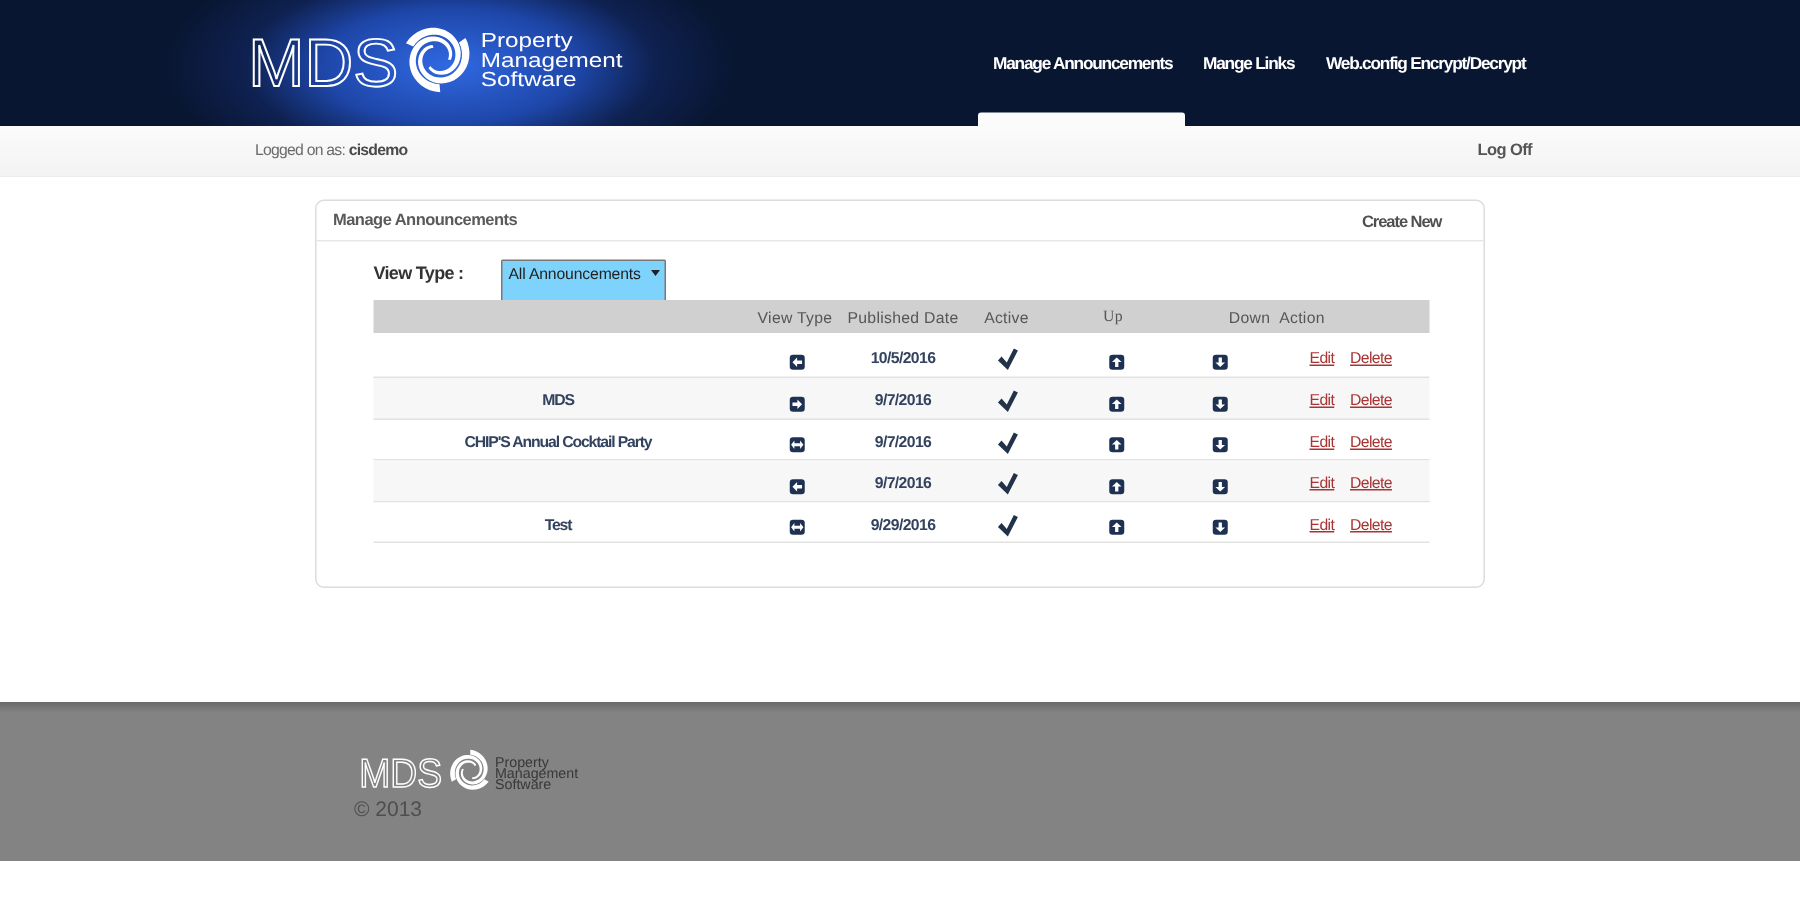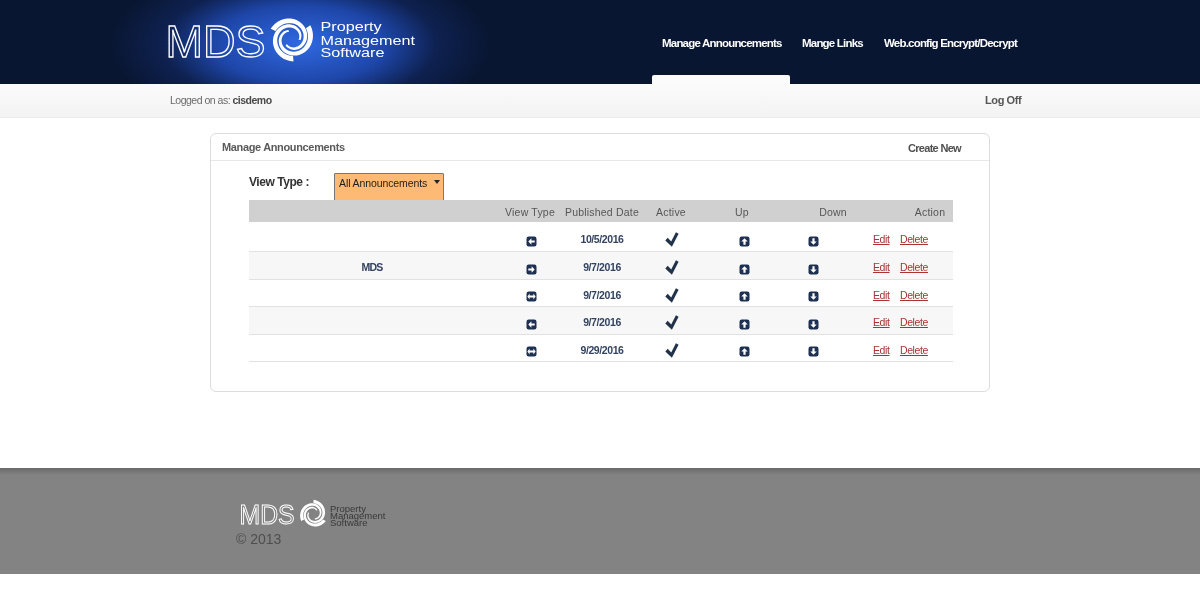--- a/index.html
+++ b/index.html
@@ -16,21 +16,21 @@
 .nav .n3 { left:884px; }
 .loginbar { position:absolute; left:0; top:84px; width:1200px; height:34px; background:linear-gradient(#fbfbfb, #f3f3f3); border-bottom:1px solid #ececec; }
 .loggedon { position:absolute; left:170px; top:10px; font-size:10.5px; letter-spacing:-0.5px; color:#6b6b6b; }
 .loggedon b { color:#4a4a4a; }
 .logoff { position:absolute; left:985px; top:10px; font-size:11px; letter-spacing:-0.4px; font-weight:bold; color:#555555; }
 .card { position:absolute; left:210px; top:133px; width:780px; height:259px; background:#ffffff; border:1px solid #dcdcdc; border-radius:6px; }
 .card-head { position:absolute; left:0; top:0; width:778px; height:27px; border-bottom:1px solid #e7e7e7; }
 .card-title { position:absolute; left:11px; top:7px; font-size:11px; font-weight:bold; color:#5a5a5a; letter-spacing:-0.35px; }
 .create-new { position:absolute; left:697px; top:8px; font-size:11px; font-weight:bold; color:#4f4f4f; letter-spacing:-0.7px; }
 .vt-label { position:absolute; left:38px; top:41px; font-size:12px; letter-spacing:-0.45px; font-weight:bold; color:#333333; }
-.select { position:absolute; left:123px; top:39px; width:110px; height:32px; border:1px solid #787878; background:#fdba74; border-radius:1px; }
+.select { position:absolute; left:123px; top:39px; width:110px; height:32px; border:1px solid #787878; background:#7dd3fc; border-radius:1px; }
 .select .txt { position:absolute; left:4px; top:2.5px; font-size:10.5px; letter-spacing:-0.1px; color:#222222; }
 .select .arr { position:absolute; right:3px; top:6px; width:0; height:0; border-left:3.7px solid transparent; border-right:3.7px solid transparent; border-top:4.6px solid #222; }
 .table { position:absolute; left:38px; top:66px; width:704px; }
 .thead { position:relative; width:704px; height:22px; background:#d0d0d0; }
 .thead div { position:absolute; top:6px; font-size:10.5px; letter-spacing:0.2px; color:#565656; text-align:center; }
 .row { position:relative; width:704px; height:27.6px; border-bottom:1px solid #e2e2e2; background:#ffffff; }
 .row.alt { background:#f7f7f7; }
 .row .cell.t { letter-spacing:-0.75px; } .row .cell { position:absolute; top:9px; font-size:10.5px; font-weight:bold; color:#33435f; text-align:center; letter-spacing:-0.4px; }
 .row .ic { position:absolute; top:11.6px; } .row .ic svg { display:block; }
 .links { position:absolute; top:9px; font-size:10.5px; letter-spacing:-0.4px; }
@@ -73,23 +73,23 @@
   <div class="vt-label">View Type :</div>
   <div class="select">
       <div class="txt">All Announcements</div>
       <div class="arr"></div>
     </div>
   <div class="table">
     <div class="thead">
       <div style="left:251px;width:60px;">View Type</div>
       <div style="left:303px;width:100px;">Published Date</div>
       <div style="left:397px;width:50px;">Active</div>
-      <div style="left:473px;width:40px;">Up</div>
+      <div style="left:473px;width:40px;font-family:Liberation Serif, serif;">Up</div>
       <div style="left:541px;width:40px;margin-left:23px;">Down</div>
-      <div style="left:646px;width:70px;text-align:center;">Action</div>
+      <div style="left:584px;width:70px;text-align:center;">Action</div>
     </div>
   </div>
   <div class="row" style="position:absolute;left:38px;top:90.4px;">
     <div class="ic" style="left:276.5px;">
         <svg width="11" height="11" viewBox="0 0 11 11">
           <rect x="0.5" y="0.5" width="10" height="10" rx="2.2" fill="#1e3152"></rect>
           <path d="M5.4 2.3 L2.3 5.5 L5.4 8.7 L5.4 6.6 L8.7 6.6 L8.7 4.4 L5.4 4.4 Z" fill="#fff"></path>
         </svg>
       </div>
     <div class="cell" style="left:303px;width:100px;">10/5/2016</div>
@@ -136,20 +136,21 @@
     <div class="ic" style="left:559px;">
         <svg width="11" height="11" viewBox="0 0 11 11">
           <rect x="0.5" y="0.5" width="10" height="10" rx="2.2" fill="#1e3152"></rect>
           <path d="M2.3 5.6 L5.5 8.7 L8.7 5.6 L6.6 5.6 L6.6 2.3 L4.4 2.3 L4.4 5.6 Z" fill="#fff"></path>
         </svg>
       </div>
     <div class="links" style="left:624px;"><a>Edit</a></div>
     <div class="links" style="left:651px;"><a>Delete</a></div>
   </div>
   <div class="row" style="position:absolute;left:38px;top:145.6px;">
+    <div class="cell t" style="left:3px;width:240px;">CHIP'S Annual Cocktail Party</div>
     <div class="ic" style="left:276.5px;">
         <svg width="11" height="11" viewBox="0 0 11 11">
           <rect x="0.5" y="0.5" width="10" height="10" rx="2.2" fill="#1e3152"></rect>
           <path d="M3.6 2.6 L1.4 5.5 L3.6 8.4 L3.6 6.5 L7.4 6.5 L7.4 8.4 L9.6 5.5 L7.4 2.6 L7.4 4.5 L3.6 4.5 Z" fill="#fff"></path>
         </svg>
       </div>
     <div class="cell" style="left:303px;width:100px;">9/7/2016</div>
     <div class="ic" style="left:415.5px;top:8px;">
         <svg width="14" height="15" viewBox="0 0 14 15">
           <path d="M0.3 8.4 L2.7 5.7 L6.2 9.6 L10.9 0.3 L13.6 1.7 L6.9 14.7 Z" fill="#223349"></path>
@@ -192,20 +193,21 @@
     <div class="ic" style="left:559px;">
         <svg width="11" height="11" viewBox="0 0 11 11">
           <rect x="0.5" y="0.5" width="10" height="10" rx="2.2" fill="#1e3152"></rect>
           <path d="M2.3 5.6 L5.5 8.7 L8.7 5.6 L6.6 5.6 L6.6 2.3 L4.4 2.3 L4.4 5.6 Z" fill="#fff"></path>
         </svg>
       </div>
     <div class="links" style="left:624px;"><a>Edit</a></div>
     <div class="links" style="left:651px;"><a>Delete</a></div>
   </div>
   <div class="row" style="position:absolute;left:38px;top:200.8px;">
+    <div class="cell t" style="left:3px;width:240px;">Test</div>
     <div class="ic" style="left:276.5px;">
         <svg width="11" height="11" viewBox="0 0 11 11">
           <rect x="0.5" y="0.5" width="10" height="10" rx="2.2" fill="#1e3152"></rect>
           <path d="M3.6 2.6 L1.4 5.5 L3.6 8.4 L3.6 6.5 L7.4 6.5 L7.4 8.4 L9.6 5.5 L7.4 2.6 L7.4 4.5 L3.6 4.5 Z" fill="#fff"></path>
         </svg>
       </div>
     <div class="cell" style="left:303px;width:100px;">9/29/2016</div>
     <div class="ic" style="left:415.5px;top:8px;">
         <svg width="14" height="15" viewBox="0 0 14 15">
           <path d="M0.3 8.4 L2.7 5.7 L6.2 9.6 L10.9 0.3 L13.6 1.7 L6.9 14.7 Z" fill="#223349"></path>

